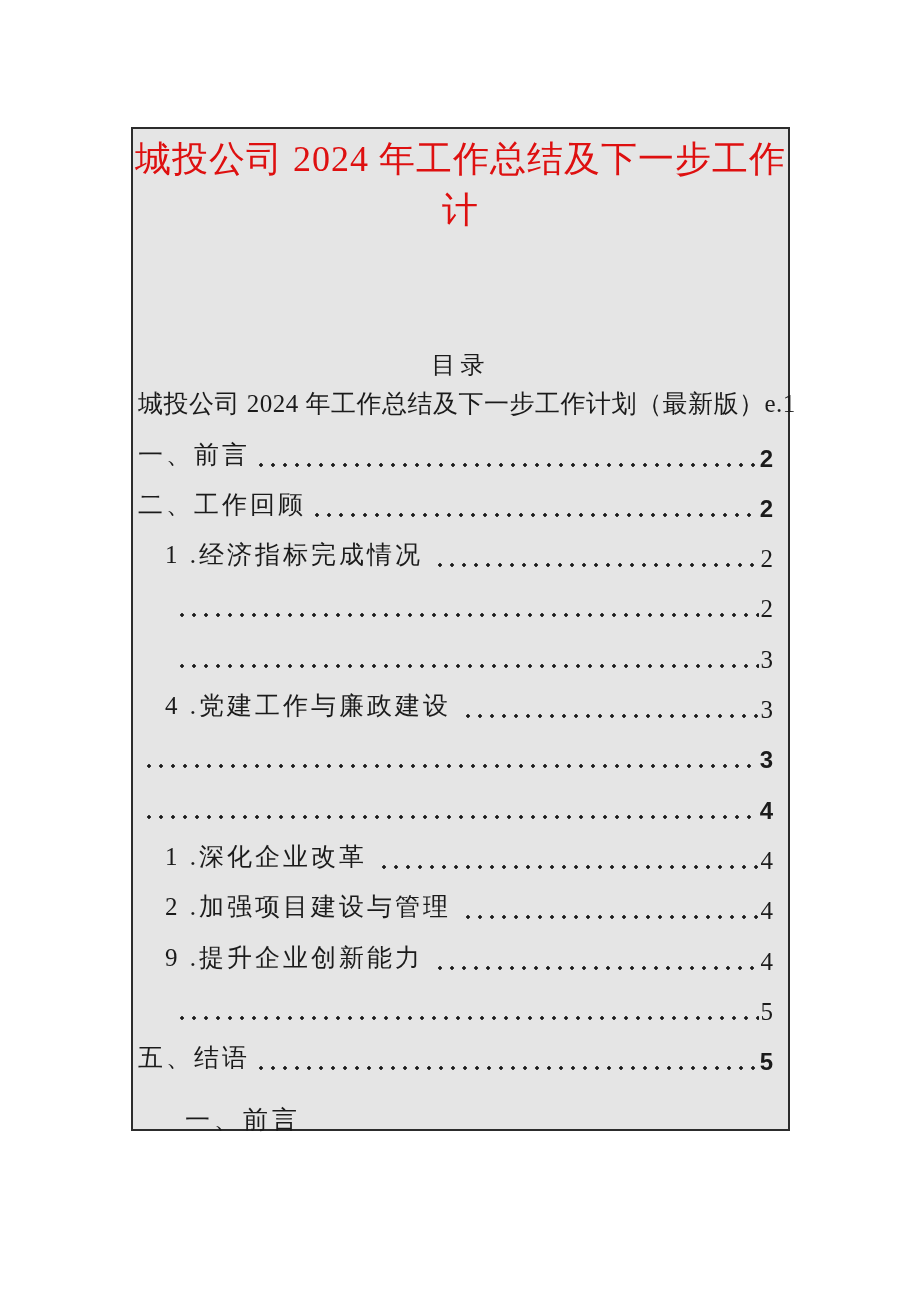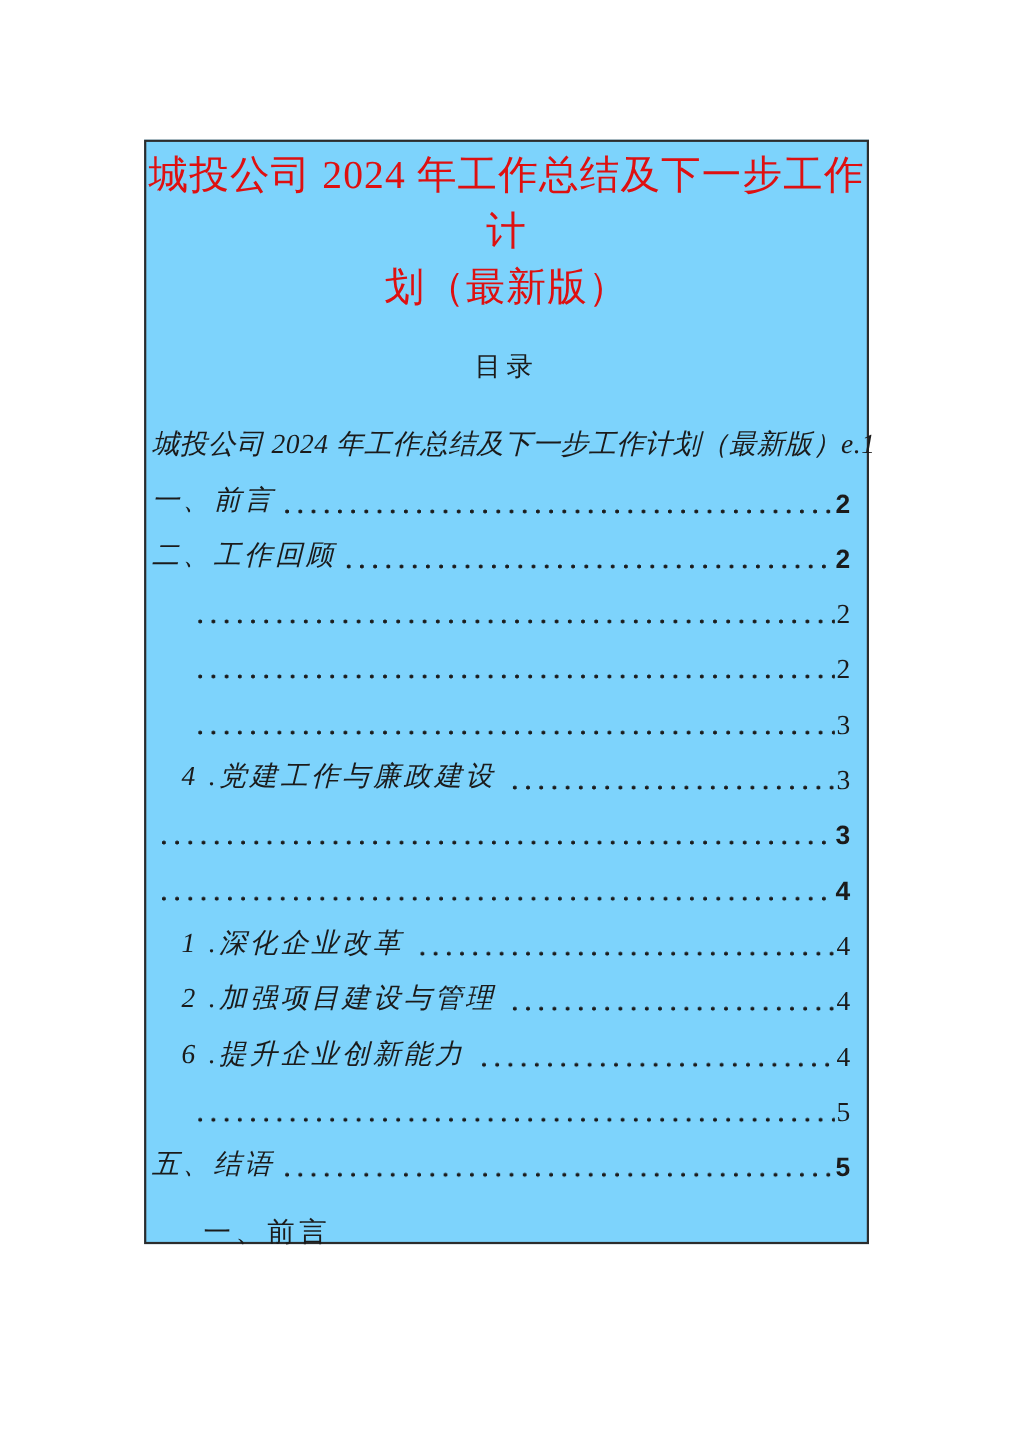--- a/index.html
+++ b/index.html
@@ -13,54 +13,53 @@
     background:#ffffff;
     position:relative;
     font-family:"Liberation Serif","DejaVu Serif",serif;
     color:var(--ink);
     overflow:hidden;
   }
   .page{
     position:absolute;left:131px;top:127px;
     width:655px;height:1000px;
     border:2px solid var(--border);
-    background:#7dd3fc;
+    background:#e5e5e5;
   }
   .title{
     position:absolute;top:5px;left:0;right:0;
     margin:0;
     text-align:center;
     color:var(--red);
     font-size:36px;
     line-height:51px;
     font-weight:400;
     letter-spacing:1px;
   }
   .toc-heading{
-    position:absolute;top:188px;left:0;right:0;
+    position:absolute;top:220px;left:0;right:0;
     text-align:center;
     font-size:24px;
     letter-spacing:5px;
   }
   .toc{
     position:absolute;top:250px;left:0;right:0;
   }
   .toc-row{
     height:50.3px;
     display:flex;
     align-items:flex-end;
     box-sizing:border-box;
     padding:0 15px 9px 5px;
   }
   .toc-row.lvl2{padding-left:32px;}
   .lbl{
     font-size:25px;
     letter-spacing:3px;
     white-space:nowrap;
-    font-style:italic;
   }
   .toc-row.noleader .lbl{letter-spacing:0.5px;}
   .leader{
     flex:1 1 auto;
     height:6px;
     margin:0 2px 3px 5px;
     background-image:radial-gradient(circle,var(--ink) 1.5px,transparent 2px);
     background-size:12px 6px;
     background-repeat:repeat-x;
     background-position:left center;
@@ -82,39 +81,40 @@
     font-size:25px;
     letter-spacing:4px;
     font-weight:400;
   }
 </style>
 </head>
 <body>
 
 <div class="page">
 
-  <h1 class="title"><span>城投公司 2024 年工作总结及下一步工作计</span><br><span>划（最新版）</span></h1>
+  <h1 class="title"><span>城投公司 2024 年工作总结及下一步工作计</span><br></h1>
 
   <div class="toc-heading">目录</div>
 
   <div class="toc">
       <div class="toc-row lvl1 noleader">
         <span class="lbl">城投公司 2024 年工作总结及下一步工作计划（最新版）e.1</span>
       </div>
       <div class="toc-row lvl1">
         <span class="lbl">一、前言</span>
         <span class="leader"></span>
         <span class="pg bold">2</span>
       </div>
       <div class="toc-row lvl1">
         <span class="lbl">二、工作回顾</span>
         <span class="leader"></span>
         <span class="pg bold">2</span>
       </div>
       <div class="toc-row lvl2">
+        <span class="lbl">1 .经济指标完成情况</span>
         <span class="leader"></span>
         <span class="pg">2</span>
       </div>
       <div class="toc-row lvl2">
         <span class="leader"></span>
         <span class="pg">2</span>
       </div>
       <div class="toc-row lvl2">
         <span class="leader"></span>
         <span class="pg">3</span>
@@ -136,21 +136,21 @@
         <span class="lbl">1 .深化企业改革</span>
         <span class="leader"></span>
         <span class="pg">4</span>
       </div>
       <div class="toc-row lvl2">
         <span class="lbl">2 .加强项目建设与管理</span>
         <span class="leader"></span>
         <span class="pg">4</span>
       </div>
       <div class="toc-row lvl2">
-        <span class="lbl">6 .提升企业创新能力</span>
+        <span class="lbl">9 .提升企业创新能力</span>
         <span class="leader"></span>
         <span class="pg">4</span>
       </div>
       <div class="toc-row lvl2">
         <span class="leader"></span>
         <span class="pg">5</span>
       </div>
       <div class="toc-row lvl1">
         <span class="lbl">五、结语</span>
         <span class="leader"></span>

